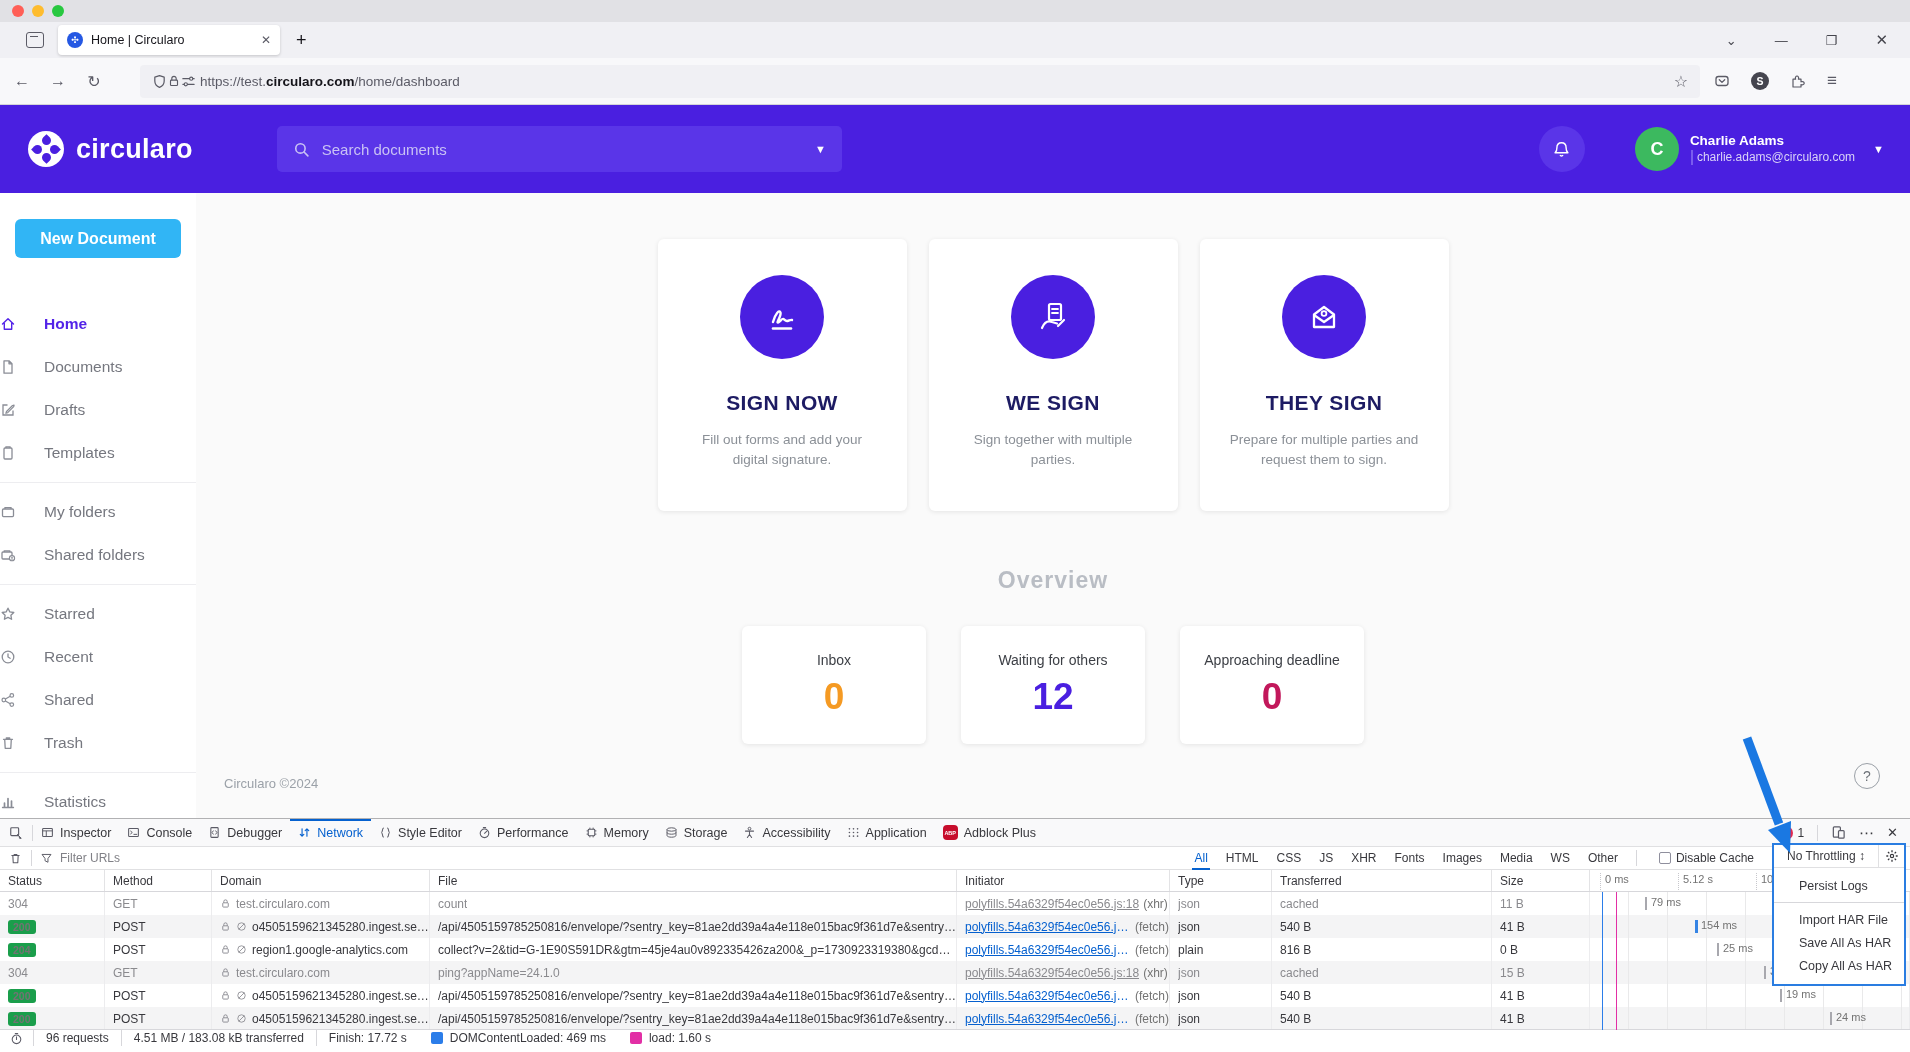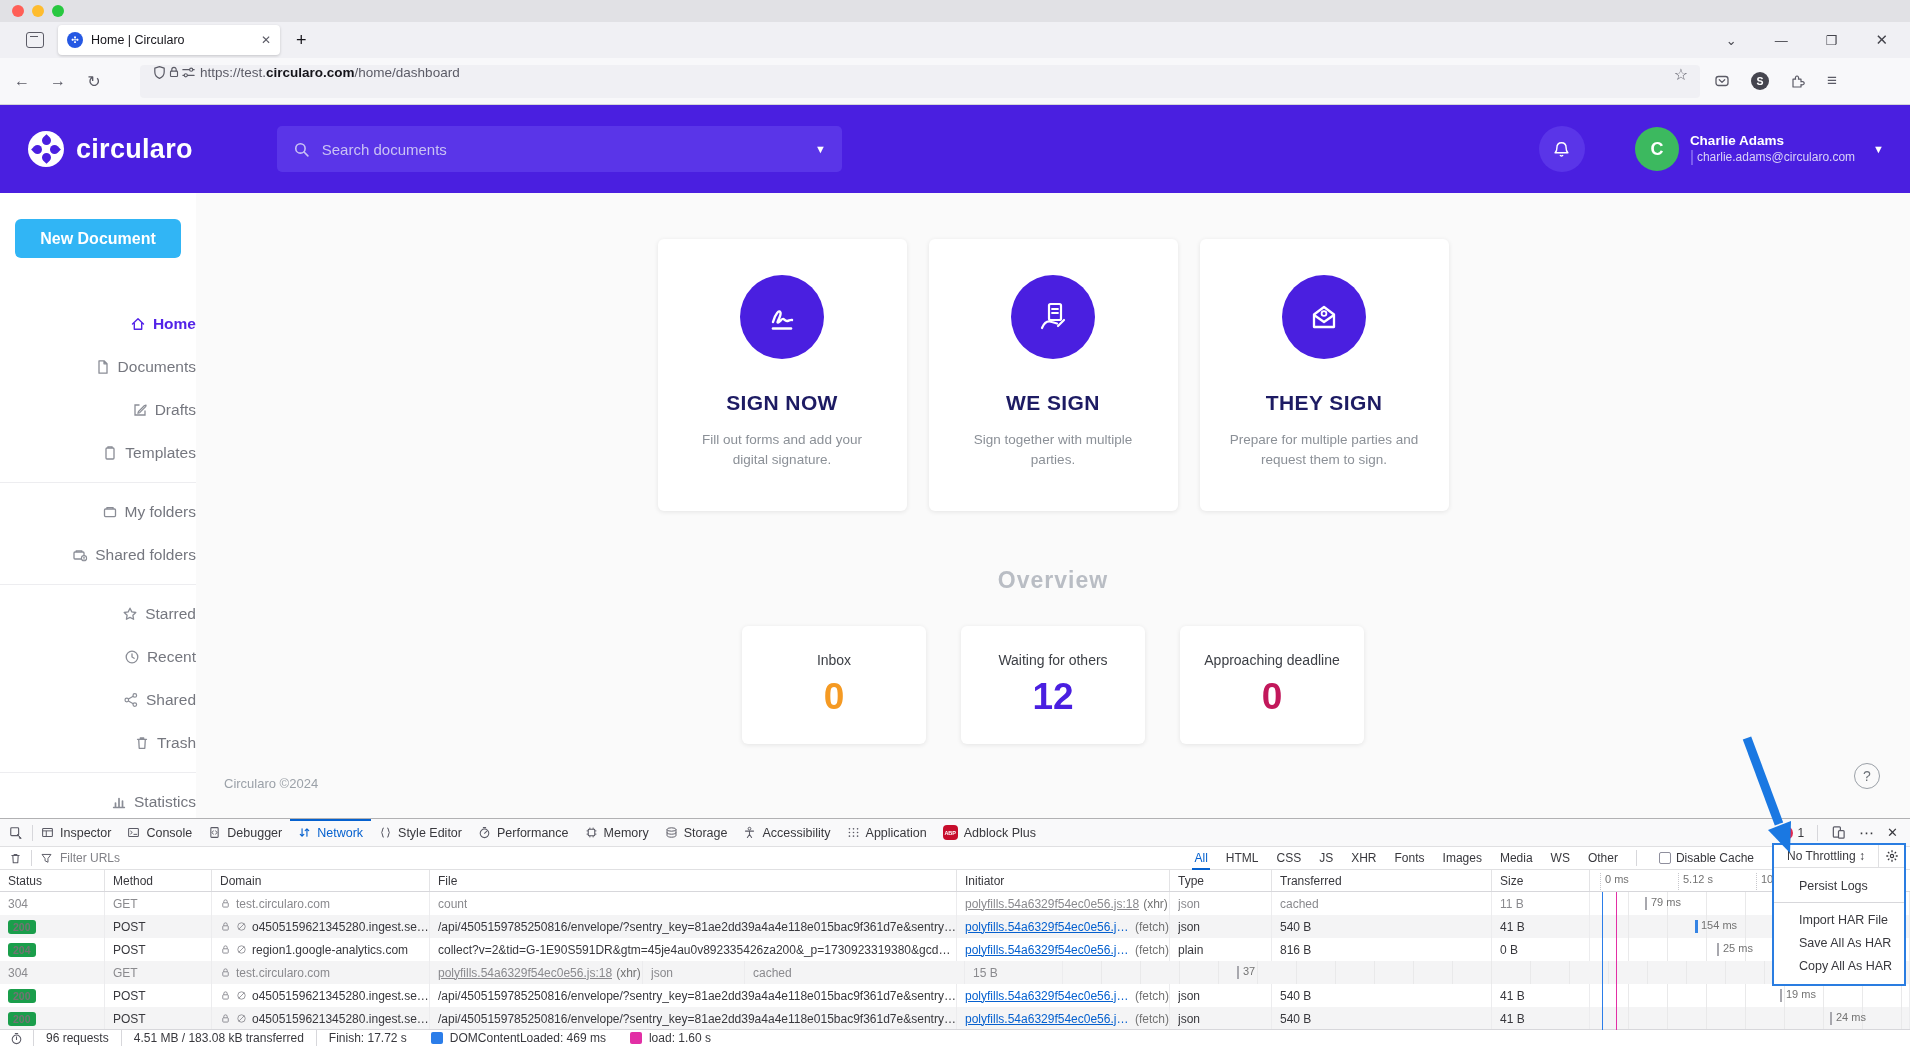--- a/index.html
+++ b/index.html
@@ -17,21 +17,21 @@
   .ffview::after{content:""; position:absolute; left:3px; top:3px; width:8px; height:0; border-top:1.6px solid #5b5b66;}
   .tab { margin-left:14px; width:222px; height:30px; background:#fff; border-radius:4px; box-shadow:0 1px 3px rgba(0,0,0,.18); display:flex; align-items:center; padding:0 9px; gap:8px; }
   .favicon { width:16px; height:16px; border-radius:50%; background:#2558e3; color:#fff; font-size:9px; display:flex; align-items:center; justify-content:center; }
   .tabtitle { flex:1; font-size:12.5px; color:#15141a; white-space:nowrap; overflow:hidden; }
   .tabclose { color:#5b5b66; font-size:12px; }
   .newtab { margin-left:16px; font-size:18px; color:#15141a; }
   .winbtns { margin-left:auto; display:flex; align-items:center; gap:38px; margin-right:22px; color:#44444c; font-size:13px; }
 
   .navbar { position:absolute; left:0; top:58px; width:100%; height:47px; background:#f8f8fa; border-bottom:1px solid #d4d4d8; display:flex; align-items:center; }
   .navbtn { width:28px; text-align:center; font-size:16px; color:#5b5b66; margin-left:8px; }
-  .urlbar { margin-left:32px; width:1560px; height:33px; background:#f0f0f4; border-radius:4px; display:flex; align-items:flex-start; padding:0 12px; }
+  .urlbar { margin-left:32px; width:1560px; height:33px; background:#f0f0f4; border-radius:4px; display:flex; align-items:center; padding:0 12px; }
   .urlbar .ic { color:#5b5b66; }
   .urltext { font-size:13.5px; color:#5b5b66; margin-left:4px; }
   .urltext b { color:#15141a; font-weight:600; }
   .urlstar { margin-left:auto; color:#5b5b66; }
   .navright { display:flex; align-items:center; gap:21px; margin-left:14px; color:#5b5b66; }
   .sbadge { width:18px; height:18px; border-radius:50%; background:#45454e; color:#fff; font-size:10.5px; font-weight:700; display:flex; align-items:center; justify-content:center; }
 
   
   .appheader { position:absolute; left:0; top:105px; width:100%; height:88px; background:#4a1fe0; display:flex; align-items:center; }
   .logo { display:flex; align-items:center; gap:12px; margin-left:28px; }
@@ -51,21 +51,21 @@
   .usertxt { margin-left:11px; line-height:1.25; }
   .uname { color:#fff; font-size:13.5px; font-weight:600; }
   .uemail { color:#d9d2f7; font-size:12px; border-left:2px solid #7a5cee; padding-left:4px; margin-left:1px;}
   .ucaret { color:#fff; font-size:11px; margin-left:18px; }
 
   
   .appbody { position:absolute; left:0; top:193px; width:100%; height:625px; display:flex; background:#fafafa; }
   .sidebar { width:196px; background:#fff; padding-top:26px; flex:none; }
   .newdoc { margin:0 auto; width:166px; height:39px; background:#31b5f5; border:none; border-radius:6px; color:#fff; font-weight:700; font-size:16px; display:flex; align-items:center; justify-content:center; font-family:inherit; }
   .snav { margin-top:44px; }
-  .sitem { height:43px; display:flex; align-items:center; gap:7px; color:#75777f; font-size:15.5px; cursor:default;justify-content:flex-end; }
+  .sitem { height:43px; display:flex; align-items:center; gap:28px; color:#75777f; font-size:15.5px; cursor:default; }
   .sitem .ic { color:#8a8d96; }
   .sitem.active { color:#5323e8; font-weight:700; }
   .sitem.active .ic { color:#5323e8; }
   .sitem.divided { border-top:1px solid #ededf0; margin-top:8px; padding-top:8px; height:51px; }
 
   .main { flex:1; position:relative; }
   .cards { display:flex; justify-content:center; gap:22px; margin-top:46px; }
   .card { width:249px; height:272px; background:#fff; border-radius:6px; box-shadow:0 1px 5px rgba(0,0,0,.09); text-align:center; padding-top:36px; }
   .cicon { width:84px; height:84px; border-radius:50%; background:#4a1fe0; margin:0 auto; display:flex; align-items:center; justify-content:center; color:#fff; }
   .ctitle { margin-top:32px; font-size:21px; font-weight:800; color:#1d1b63; letter-spacing:.4px; }
@@ -846,20 +846,23 @@
             </div>
             <div class="gc c-domain">
               <span class="dom-ic">
                 <svg class="ic" width="11" height="11">
                   <use href="#lock-icon"></use>
                 </svg>
               </span>
 
               <span class="celltxt">test.circularo.com</span>
             </div>
+            <div class="gc c-file">
+              <span class="celltxt">ping?appName=24.1.0</span>
+            </div>
             <div class="gc c-init">
               <span class="init-link celltxt">polyfills.54a6329f54ec0e56.js:18</span>
               <span class="init-suffix">(xhr)</span>
             </div>
             <div class="gc c-type">
               <span class="celltxt">json</span>
             </div>
             <div class="gc c-trans">
               <span class="celltxt">cached</span>
             </div>

